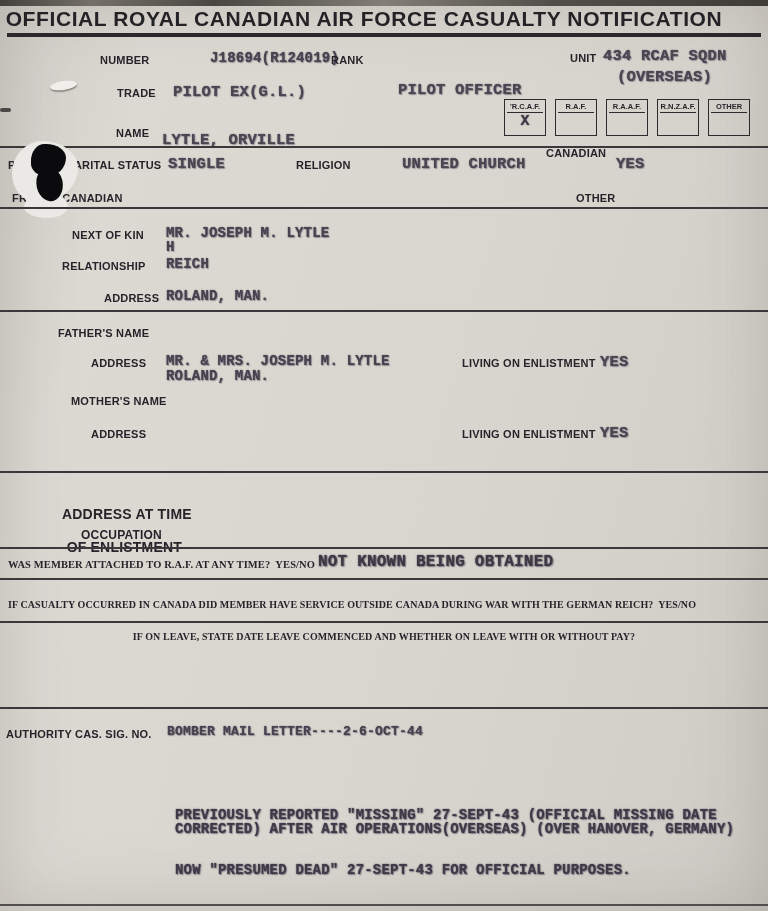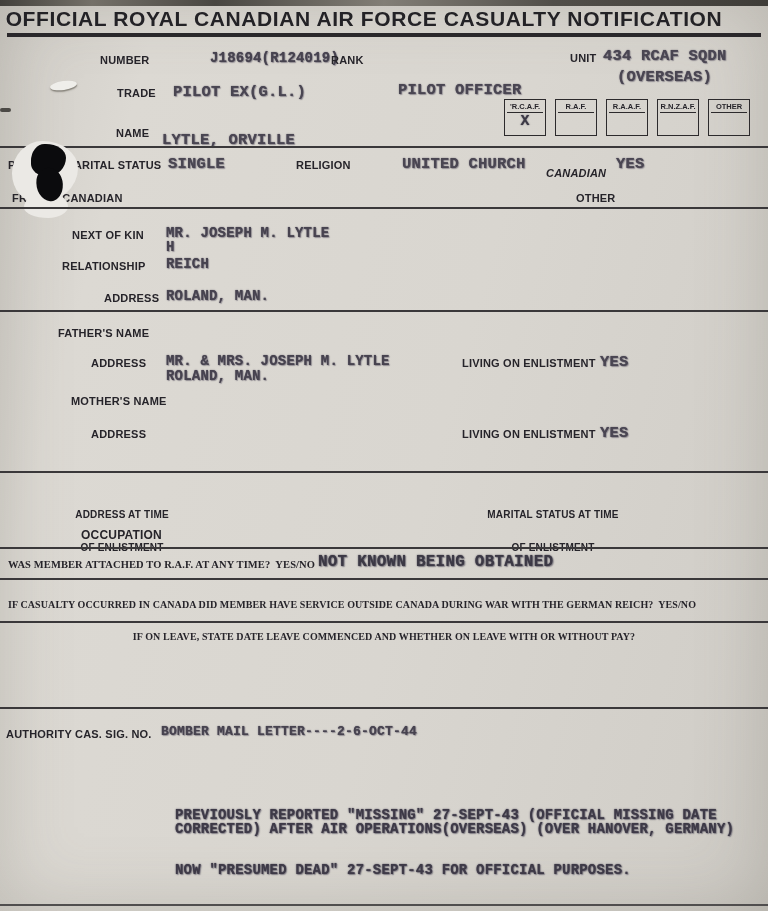--- a/index.html
+++ b/index.html
@@ -11,21 +11,21 @@
   }
   .scan-edge{position:absolute;top:0;left:0;width:768px;height:6px;
     background:linear-gradient(90deg,#35332f,#6b675f 12%,#3a3833 28%,#7a766e 50%,#44413c 72%,#302e2a 100%);opacity:.9;}
   .title{position:absolute;top:7px;left:0;width:728px;text-align:center;
     font-weight:800;font-size:21px;letter-spacing:.6px;color:#232226;white-space:nowrap;}
   .title-rule{position:absolute;top:33px;left:7px;width:754px;height:3.5px;background:#2a282b;}
   .rule{position:absolute;left:0;width:768px;height:2px;background:#3a383a;}
   .rule-soft{background:#504e4e;height:1.6px;}
   .lbl{position:absolute;font-weight:700;font-size:11px;color:#26242a;letter-spacing:.2px;white-space:pre;}
   .lbl-q{font-size:10.5px;letter-spacing:.1px;font-family:Liberation Serif, serif;}
-  .lbl-xs{font-size:10px;line-height:11px;text-align:center;}
+  .lbl-xs{font-size:14px;line-height:11px;text-align:right;}
   .typed{position:absolute;font-family:"Liberation Mono",monospace;font-weight:700;font-size:14px;
     color:#47434f;white-space:pre;letter-spacing:.2px;
     text-shadow:0 0 1.2px rgba(55,50,70,.9),1px .8px 1px rgba(55,50,70,.35);filter:blur(.3px);}
   .t15{font-size:15.5px;color:#4a4652;}
   .t16{font-size:16px;color:#3c3945;text-shadow:0 0 1.6px rgba(45,42,60,.95),1.2px 1px 1.2px rgba(45,42,60,.4);}
   .t13{font-size:13px;}
   .t-para{color:#3e3a47;text-shadow:0 0 1.5px rgba(48,44,64,.95),1px 1px 1.2px rgba(48,44,64,.4);}
   .sbox{position:absolute;top:99px;width:42px;height:37px;border:1.6px solid #2c2a2c;box-sizing:border-box;}
   .sbox-label{margin:0 2px;padding:2px 0 1px;text-align:center;
     font-weight:700;font-size:7.5px;color:#26242a;border-bottom:1.3px solid #2c2a2c;white-space:nowrap;}
@@ -77,21 +77,21 @@
     <div class="sbox-label">OTHER</div>
     <div class="sbox-mark"></div>
   </div>
 
   <div class="rule" style="top:146px;"></div>
 
   <div class="lbl" style="left:8px;top:159px;">PRESENT MARITAL STATUS</div>
   <div class="typed t15" style="left:168px;top:155px;">SINGLE</div>
   <div class="lbl" style="left:296px;top:159px;">RELIGION</div>
   <div class="typed t15" style="left:402px;top:155px;">UNITED CHURCH</div>
-  <div class="lbl" style="left:546px;top:167px;font-style:italic;">CANADIAN</div>
+  <div class="lbl" style="left:546px;top:147px;">CANADIAN</div>
   <div class="typed t15" style="left:616px;top:155px;">YES</div>
   <div class="lbl" style="left:12px;top:192px;">FRENCH CANADIAN</div>
   <div class="lbl" style="left:576px;top:192px;">OTHER</div>
 
   <div class="torn" style="left:12px;top:141px;width:66px;height:62px;border-radius:46% 54% 60% 40%/52% 44% 56% 48%;"></div>
   <div class="torn" style="left:24px;top:192px;width:44px;height:26px;border-radius:50% 50% 45% 55%/60% 55% 45% 40%;"></div>
   <div class="blot" style="left:31px;top:144px;width:35px;height:32px;border-radius:40% 60% 55% 45%/55% 45% 60% 40%;"></div>
   <div class="blot" style="left:36px;top:168px;width:27px;height:33px;border-radius:45% 55% 40% 60%/40% 55% 45% 60%;transform:rotate(7deg);"></div>
 
   <div class="rule" style="top:207px;"></div>
@@ -116,43 +116,39 @@
   <div class="lbl" style="left:91px;top:428px;">ADDRESS</div>
   <div class="lbl" style="left:462px;top:428px;">LIVING ON ENLISTMENT</div>
   <div class="typed t15" style="left:600px;top:424px;">YES</div>
 
   <div class="rule" style="top:471px;"></div>
 
   <div class="lbl lbl-xs" style="left:62px;top:487px;width:120px;">
     <div>ADDRESS AT TIME</div>
     <div>OF ENLISTMENT</div>
   </div>
-  <div class="lbl lbl-xs" style="left:468px;top:487px;width:170px;">
-    <div>MARITAL STATUS AT TIME</div>
-    <div>OF ENLISTMENT</div>
-  </div>
   <div class="lbl" style="left:81px;top:528px;font-size:12px;">OCCUPATION</div>
 
   <div class="rule" style="top:547px;"></div>
 
   <div class="lbl lbl-q" style="left:8px;top:559px;">WAS MEMBER ATTACHED TO R.A.F. AT ANY TIME?  YES/NO</div>
   <div class="typed t16" style="left:318px;top:553px;">NOT KNOWN BEING OBTAINED</div>
 
   <div class="rule" style="top:578px;"></div>
 
   <div class="lbl lbl-q" style="left:8px;top:599px;font-size:10px;">IF CASUALTY OCCURRED IN CANADA DID MEMBER HAVE SERVICE OUTSIDE CANADA DURING WAR WITH THE GERMAN REICH?  YES/NO</div>
 
   <div class="rule" style="top:621px;"></div>
 
   <div class="lbl lbl-q" style="left:0;top:631px;width:768px;text-align:center;font-size:10px;">IF ON LEAVE, STATE DATE LEAVE COMMENCED AND WHETHER ON LEAVE WITH OR WITHOUT PAY?</div>
 
   <div class="rule" style="top:707px;"></div>
 
   <div class="lbl" style="left:6px;top:728px;">AUTHORITY CAS. SIG. NO.</div>
-  <div class="typed t13" style="left:161px;top:724px;">BOMBER MAIL LETTER----2-6-OCT-44</div>
+  <div class="typed t13" style="left:167px;top:724px;">BOMBER MAIL LETTER----2-6-OCT-44</div>
 
   <div class="typed t-para" style="left:175px;top:807px;">PREVIOUSLY REPORTED "MISSING" 27-SEPT-43 (OFFICIAL MISSING DATE</div>
   <div class="typed t-para" style="left:175px;top:821px;">CORRECTED) AFTER AIR OPERATIONS(OVERSEAS) (OVER HANOVER, GERMANY)</div>
   <div class="typed t-para" style="left:175px;top:862px;">NOW "PRESUMED DEAD" 27-SEPT-43 FOR OFFICIAL PURPOSES.</div>
 
   <div class="rule rule-soft" style="top:904px;"></div>
 
   <div class="tear" style="left:50px;top:81px;width:27px;height:9px;border-radius:50%;transform:rotate(-8deg);"></div>
   <div class="dash" style="left:0;top:108px;width:11px;height:4px;"></div>
 

